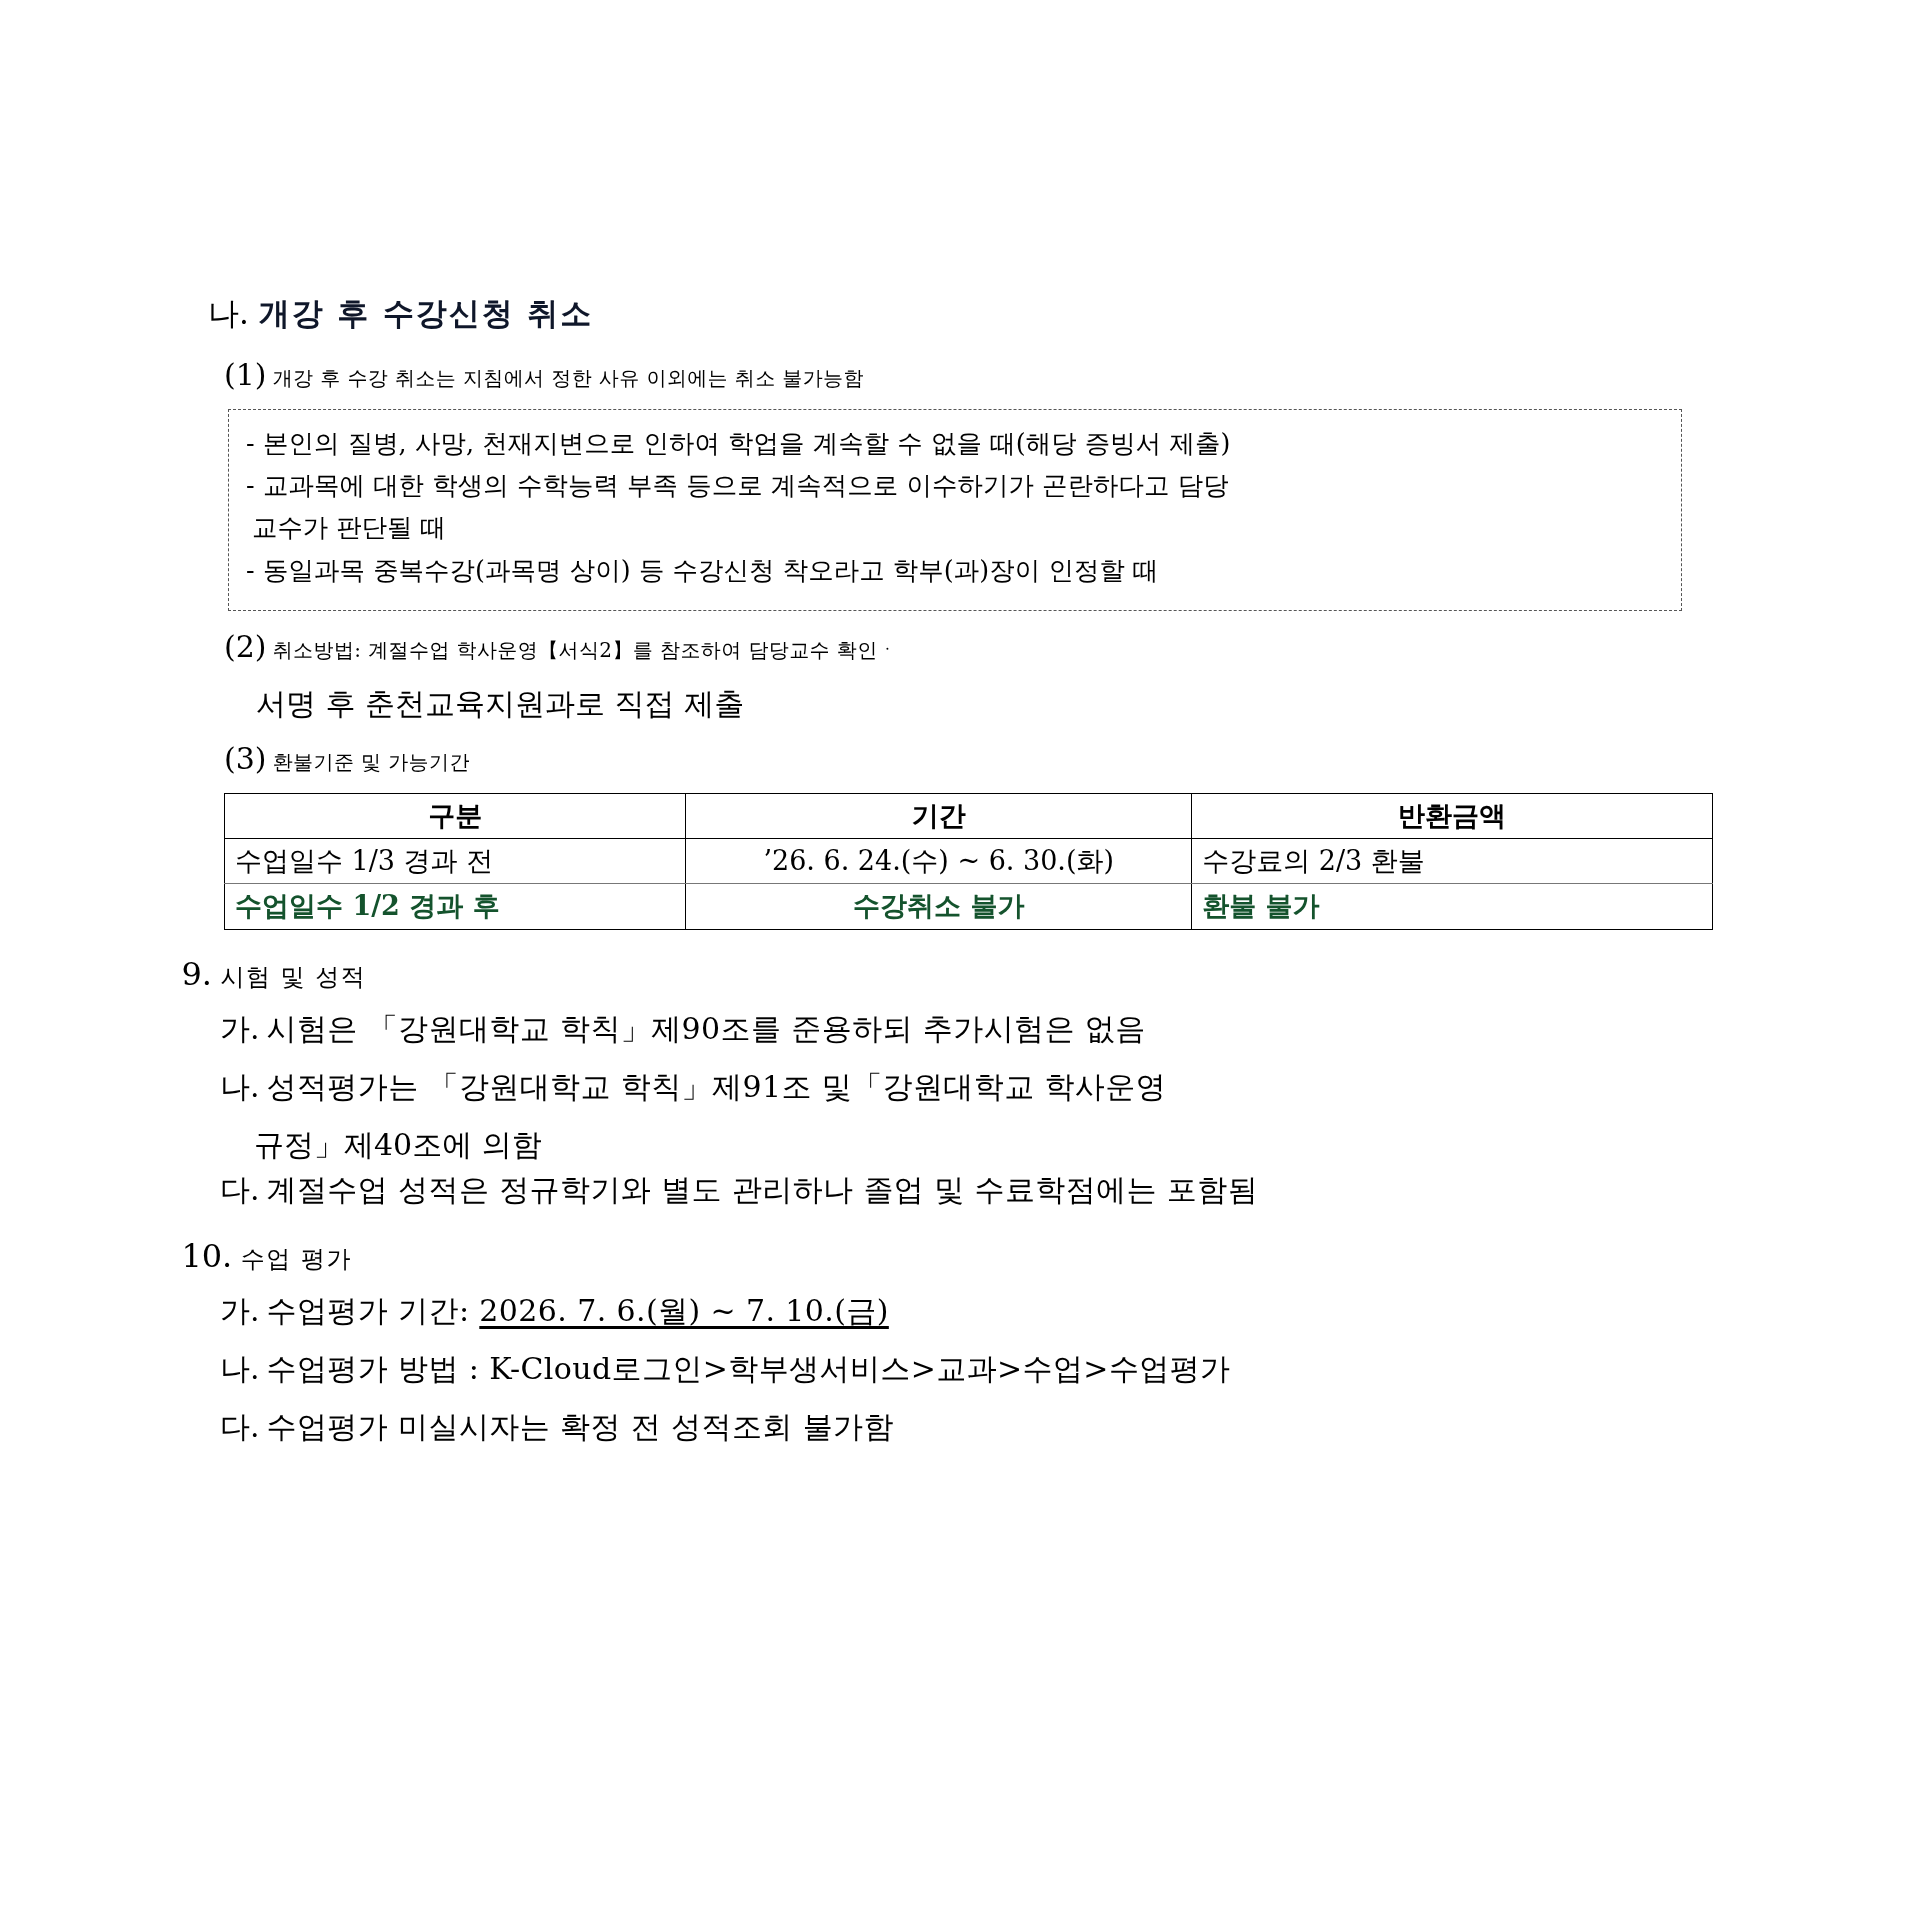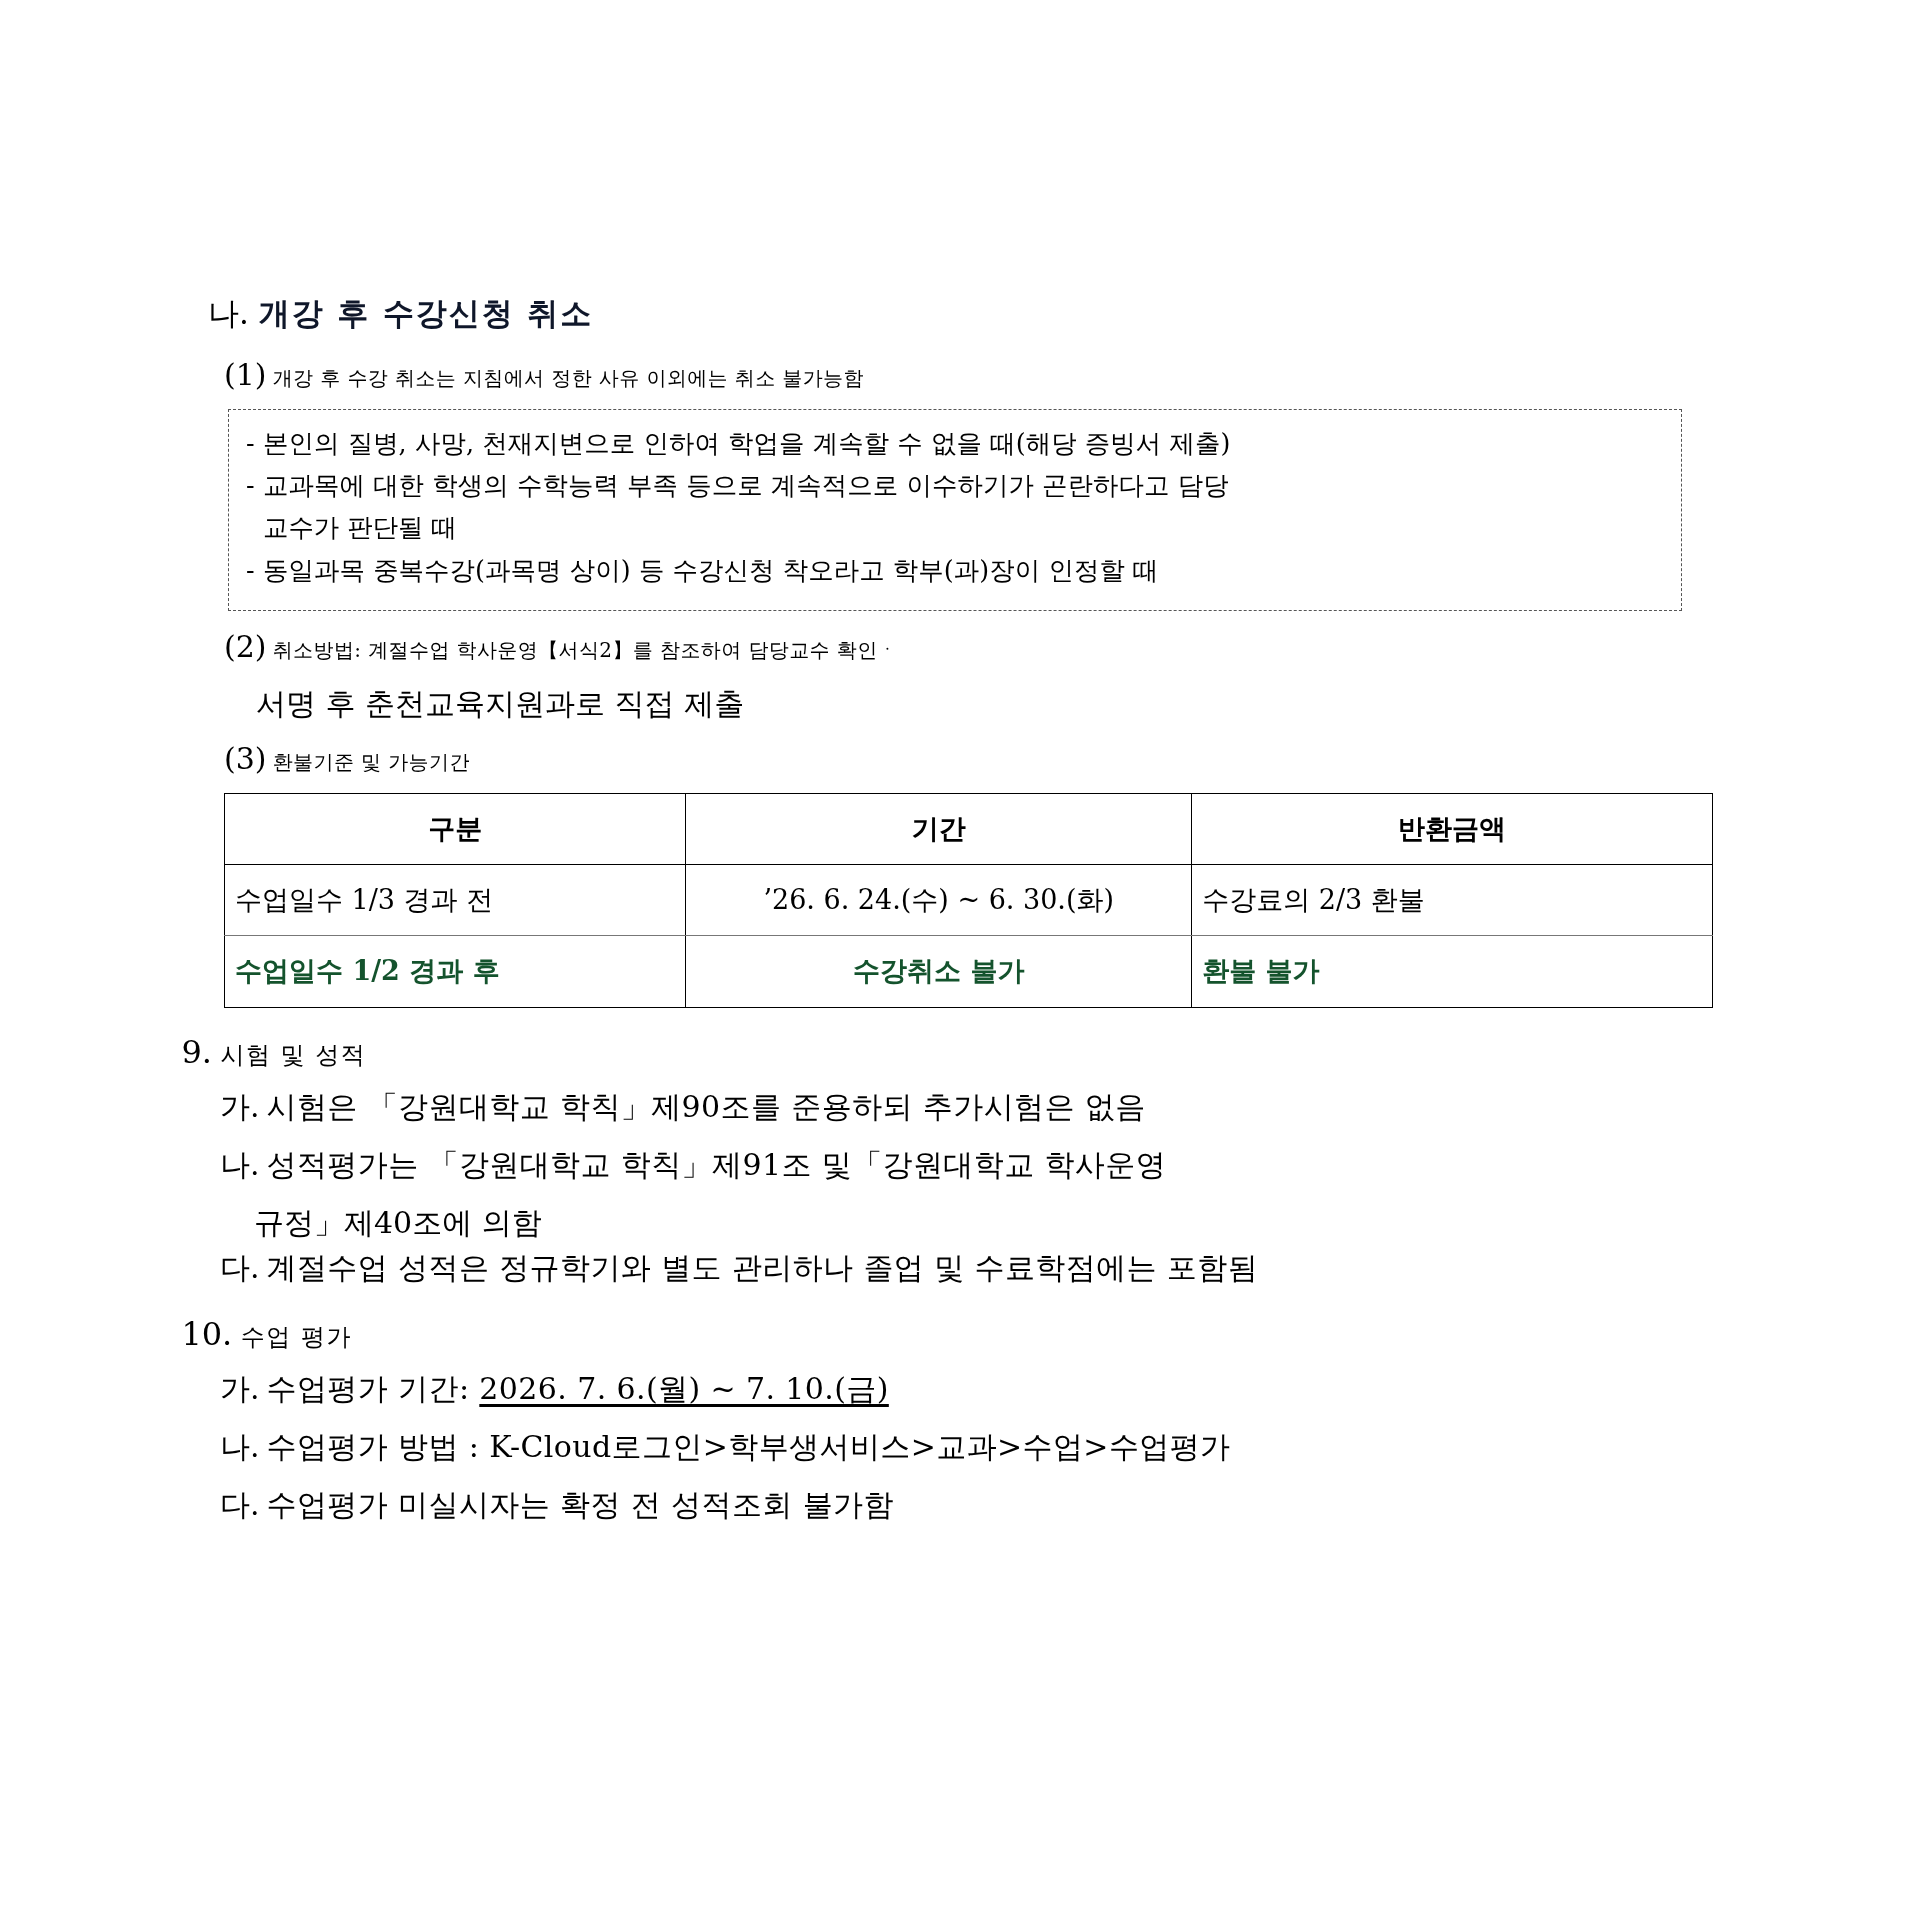--- a/index.html
+++ b/index.html
@@ -80,40 +80,40 @@
   }
   .dash-mark {
     width: 17px;
     flex: 0 0 17px;
   }
   .dash-text {
     flex: 1;
     text-align: justify;
   }
   .dash-cont {
-    margin-left: 17px;
+    margin-left: 6px;
     font-size: 25.4px;
     line-height: 1.48;
     margin-bottom: 4.6px;
   }
 
   
   table.refund {
     border-collapse: collapse;
     width: calc(100% - 89px);
     margin: 14px 0 15.4px 58px;
     table-layout: fixed;
   }
   table.refund td, table.refund th {
     border-left: 1.2px solid #000;
     border-right: 1.2px solid #000;
     border-top: 0.8px solid #777;
     border-bottom: 0.8px solid #777;
     font-size: 27px;
-    padding: 17px 10px;
+    padding: 4px 10px;
     line-height: 1.35;
   }
   table.refund thead th {
     border-top: 1.9px solid #000;
     border-bottom: 1.2px solid #000;
     text-align: center;
     font-weight: bold;
   }
   table.refund tr.last td {
     border-bottom: 1.9px solid #000;

